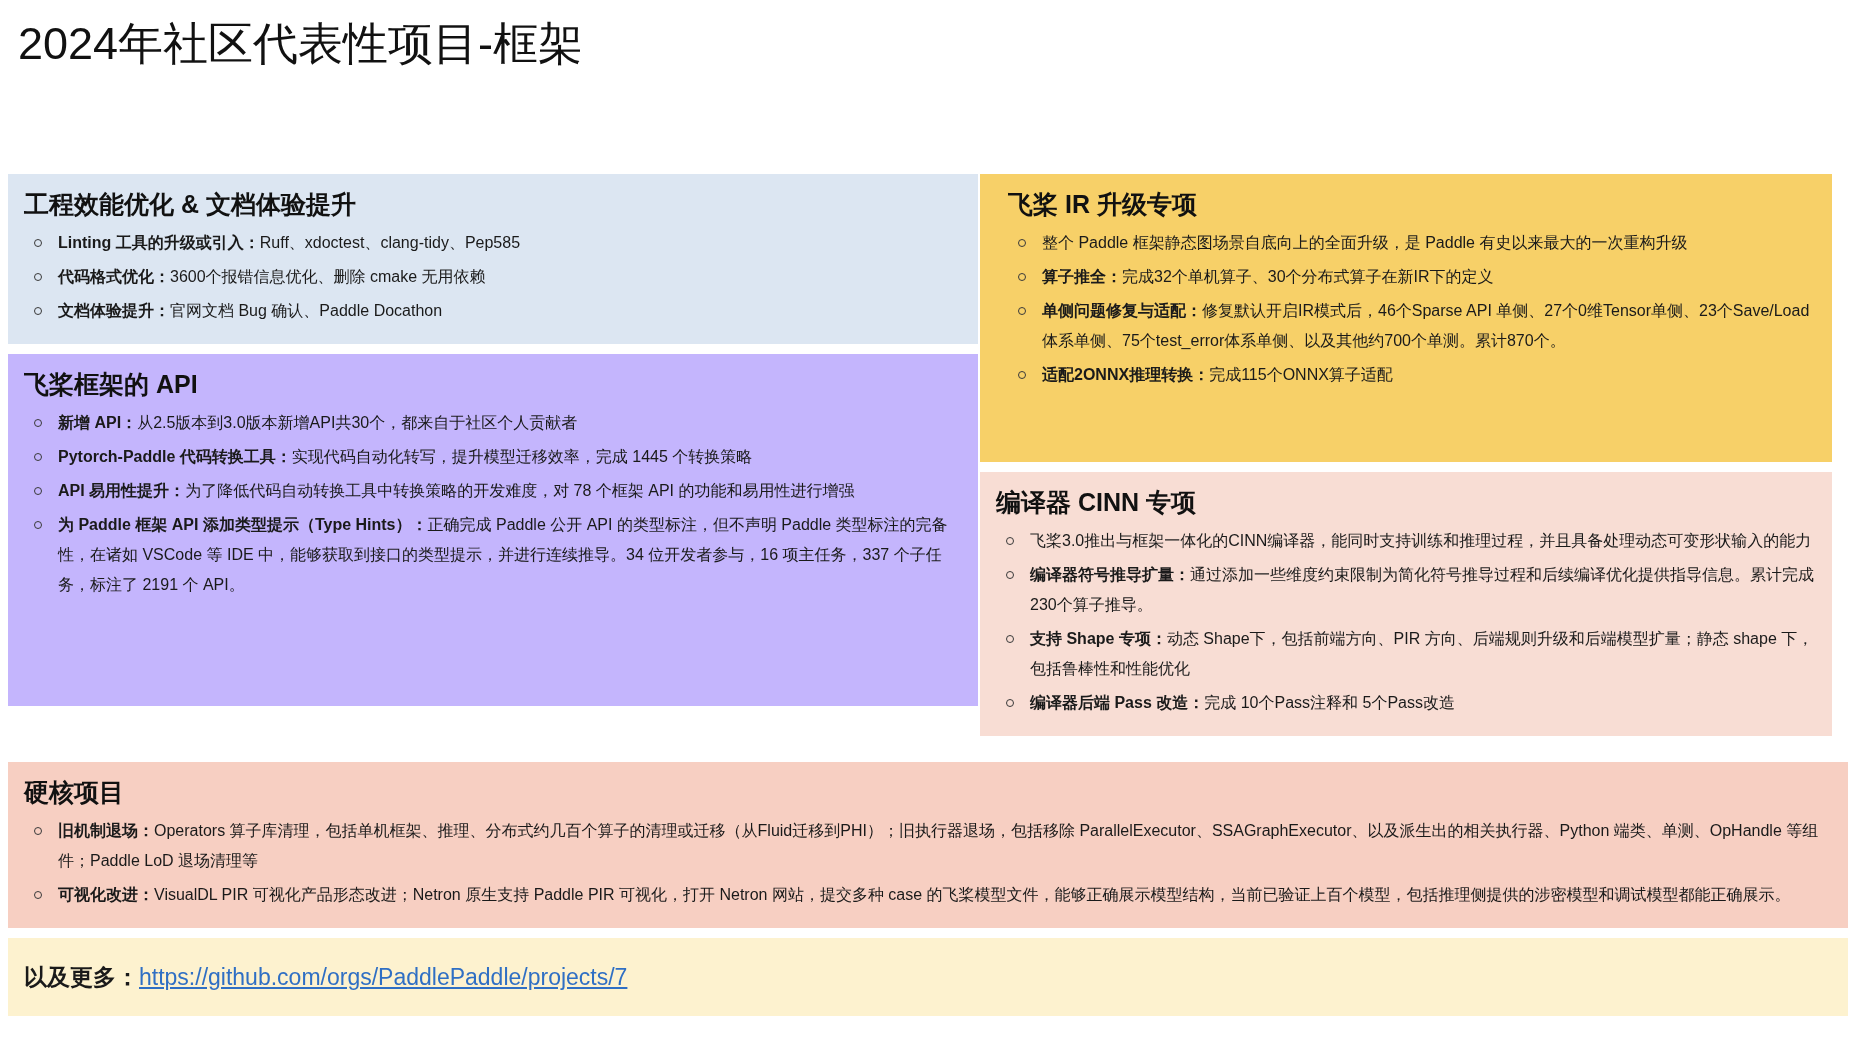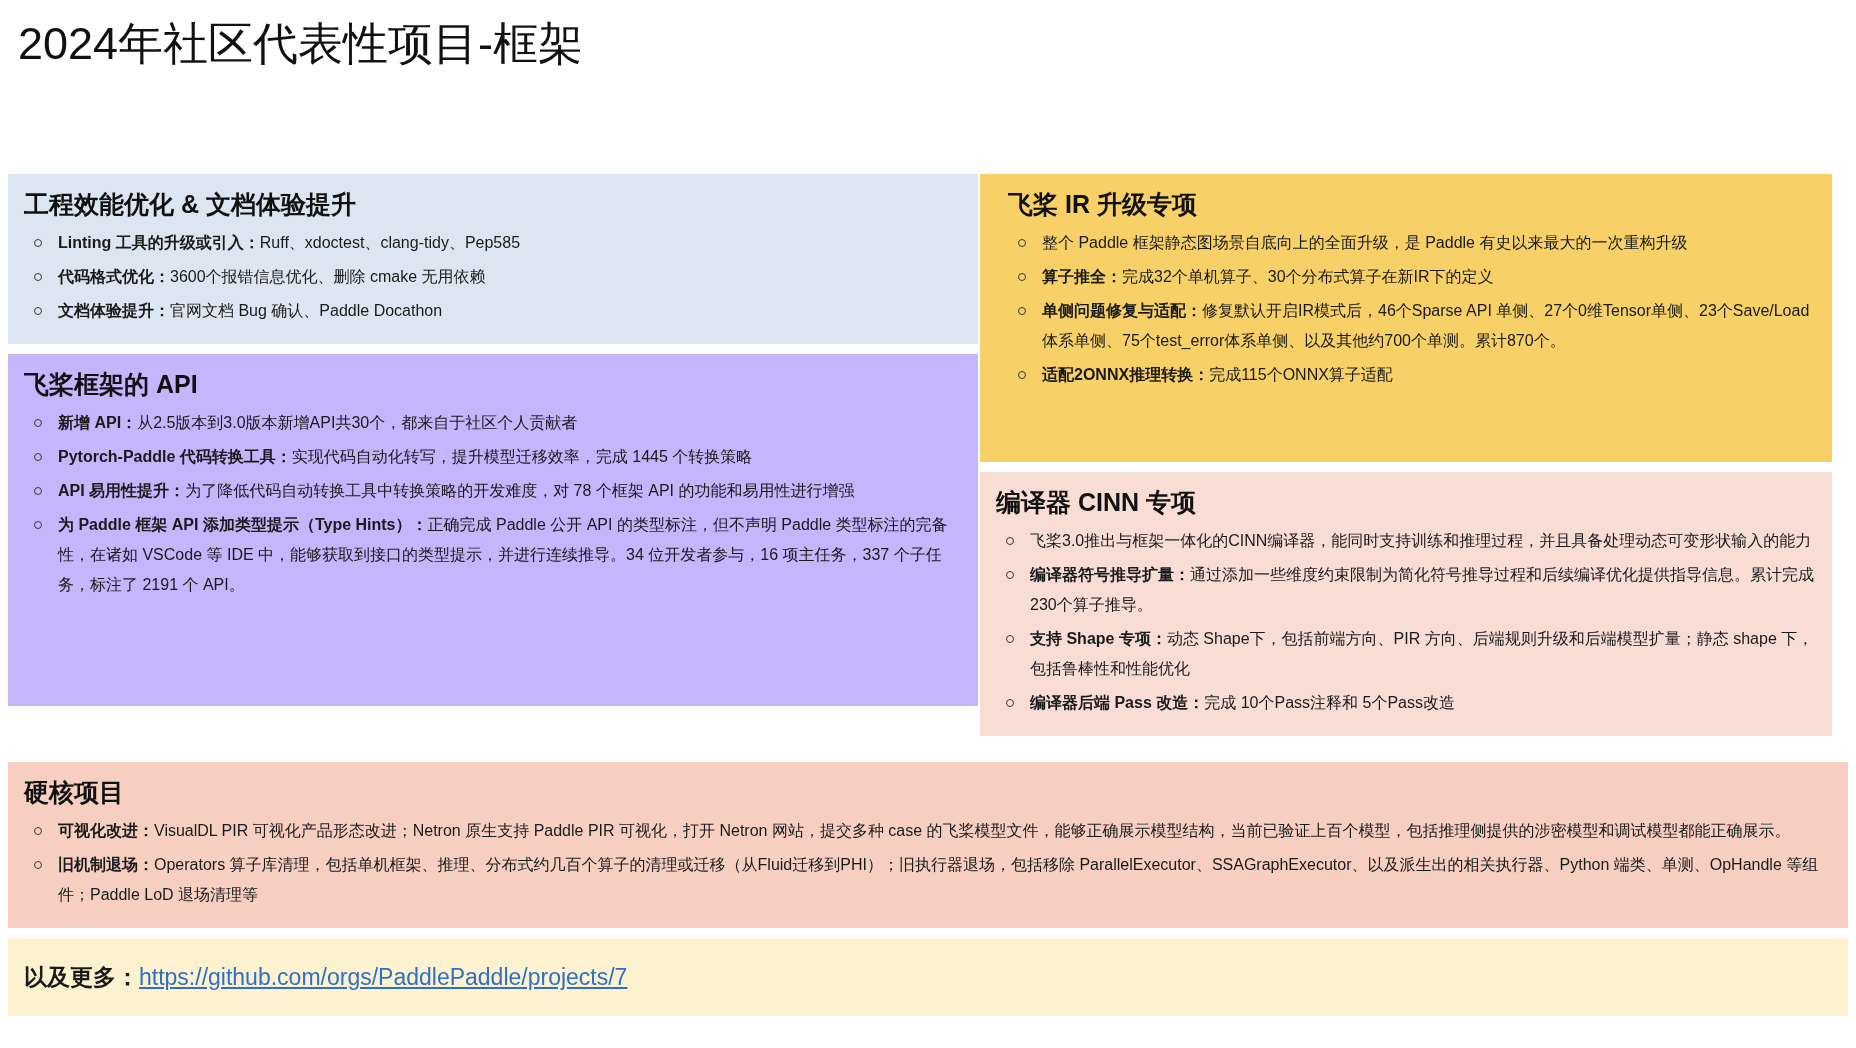--- a/index.html
+++ b/index.html
@@ -212,25 +212,25 @@
         </div>
 
       </div>
     </div>
 
     <div class="card salmon tight" style="width:1840px; margin-top:16px;">
       <div class="card-title">硬核项目</div>
       <ul class="items">
         <li>
           <span class="bullet"></span>
-          <span class="lead">可视化改进：</span><span>VisualDL PIR 可视化产品形态改进；Netron 原生支持 Paddle PIR 可视化，打开 Netron 网站，提交多种 case 的飞桨模型文件，能够正确展示模型结构，当前已验证上百个模型，包括推理侧提供的涉密模型和调试模型都能正确展示。</span>
+          <span class="lead">旧机制退场：</span><span>Operators 算子库清理，包括单机框架、推理、分布式约几百个算子的清理或迁移（从Fluid迁移到PHI）；旧执行器退场，包括移除 ParallelExecutor、SSAGraphExecutor、以及派生出的相关执行器、Python 端类、单测、OpHandle 等组件；Paddle LoD 退场清理等</span>
         </li>
         <li>
           <span class="bullet"></span>
-          <span class="lead">旧机制退场：</span><span>Operators 算子库清理，包括单机框架、推理、分布式约几百个算子的清理或迁移（从Fluid迁移到PHI）；旧执行器退场，包括移除 ParallelExecutor、SSAGraphExecutor、以及派生出的相关执行器、Python 端类、单测、OpHandle 等组件；Paddle LoD 退场清理等</span>
+          <span class="lead">可视化改进：</span><span>VisualDL PIR 可视化产品形态改进；Netron 原生支持 Paddle PIR 可视化，打开 Netron 网站，提交多种 case 的飞桨模型文件，能够正确展示模型结构，当前已验证上百个模型，包括推理侧提供的涉密模型和调试模型都能正确展示。</span>
         </li>
       </ul>
     </div>
 
     <div class="more-card" style="width:1840px;">
       <span class="more-label">以及更多：</span><a class="link" href="#">https://github.com/orgs/PaddlePaddle/projects/7</a>
     </div>
 
   </div>
 </div>

